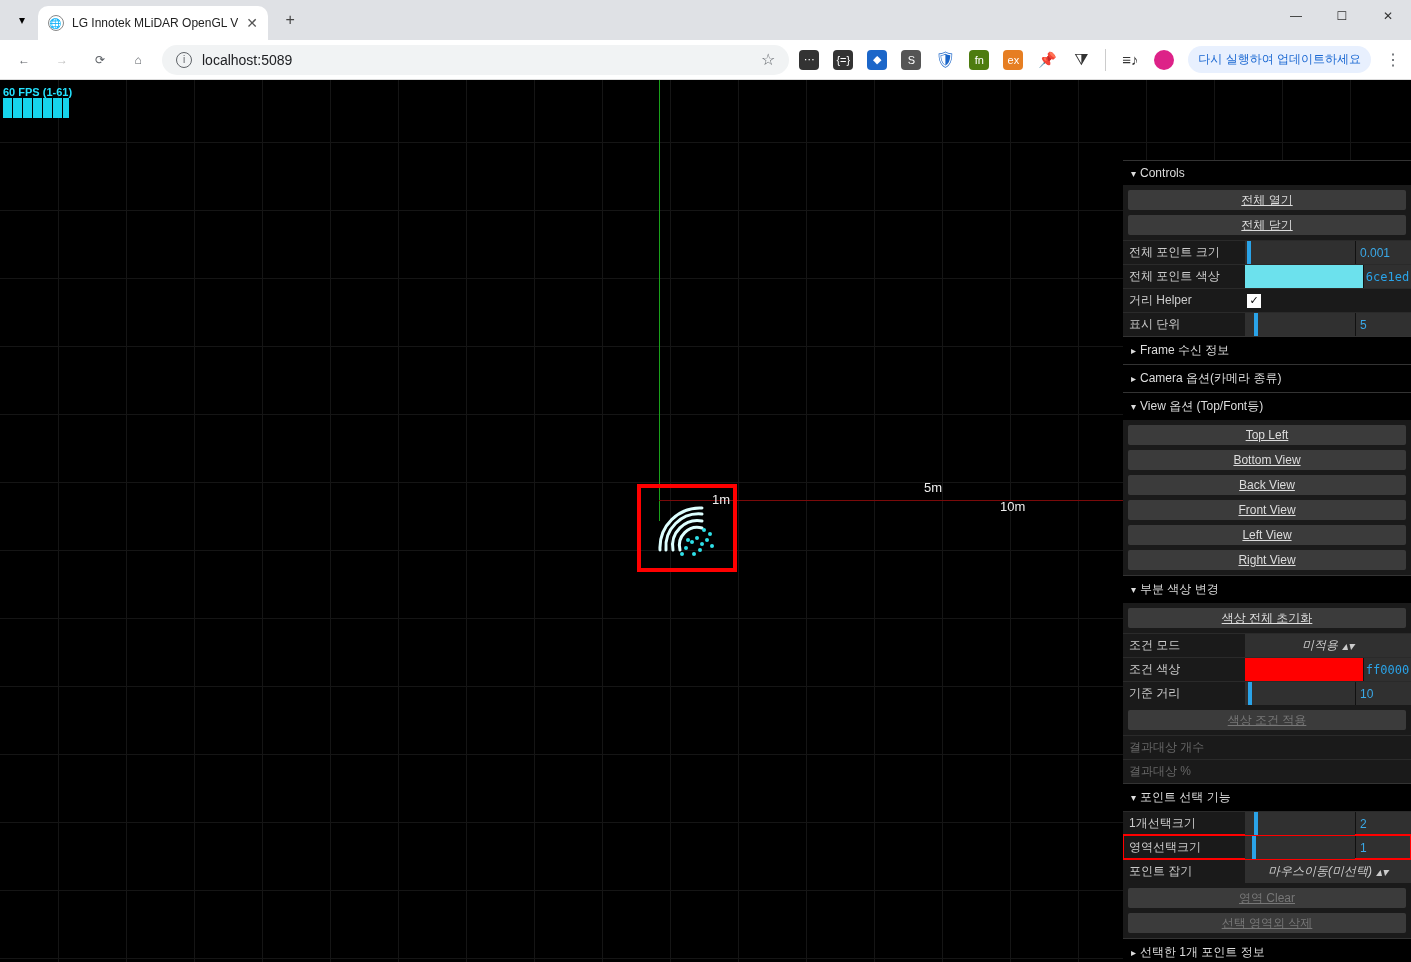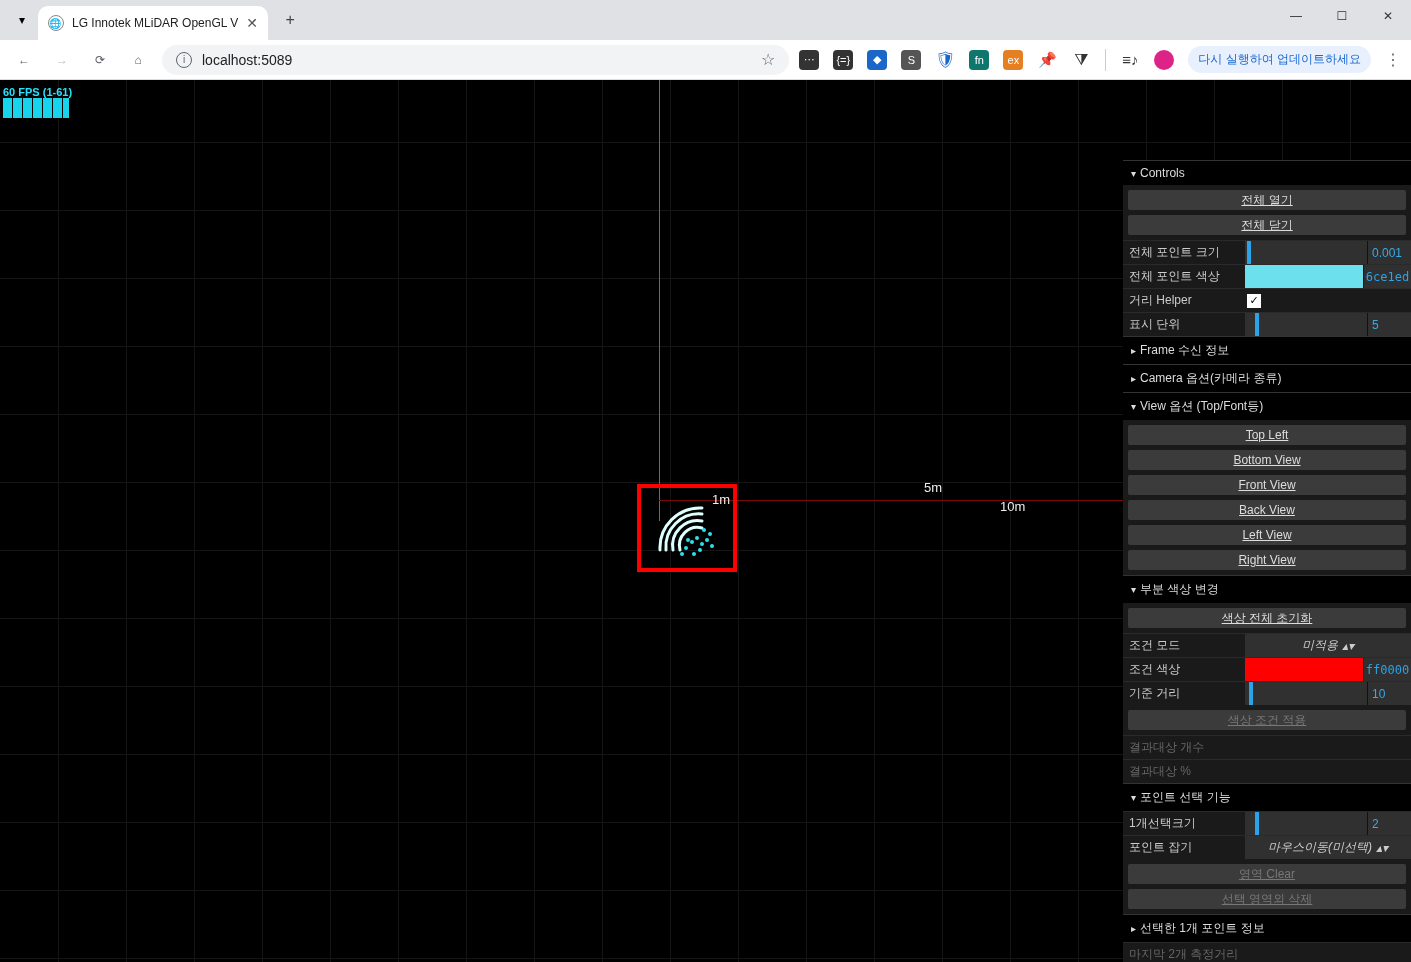--- a/index.html
+++ b/index.html
@@ -46,21 +46,21 @@
 
 
 .panel { position: absolute; right: 0; top: 80px; width: 288px; bottom: 0; background: #1a1a1a; color: #ddd; font-size: 12px; overflow-y: auto; }
 .panel::-webkit-scrollbar { width: 10px; }
 .sec-hdr { background: #000; padding: 5px 8px; border-top: 1px solid #333; display: flex; align-items: center; gap: 4px; cursor: pointer; }
 .sec-hdr .caret { font-size: 10px; }
 .row { display: flex; align-items: center; height: 24px; padding: 0 0 0 4px; border-top: 1px solid #2a2a2a; }
 .row .lbl { width: 118px; color: #ccc; padding-left: 2px; }
 .row.dim .lbl, .row.dim .val { color: #666; }
 .row .ctl { flex: 1; display: flex; align-items: center; height: 100%; }
-.row .valbox { width: 44px; background: #303030; color: #3aa9e8; height: 100%; display: flex; align-items: center; padding-left: 4px; border-left: 1px solid #111; }
+.row .valbox { width: 56px; background: #303030; color: #3aa9e8; height: 100%; display: flex; align-items: center; padding-left: 4px; border-left: 1px solid #111; }
 .wide-btn { background: #3b3b3b; margin: 5px; height: 20px; border-radius: 2px; display: flex; align-items: center; justify-content: center; color: #ddd; cursor: pointer; text-decoration: underline; }
 .wide-btn.dim { color: #777; }
 .slider { flex: 1; height: 100%; background: #303030; position: relative; }
 .slider .thumb { position: absolute; top: 0; bottom: 0; width: 4px; background: #2aa3e8; }
 .swatch { flex: 1; height: 100%; }
 .checkbox { width: 14px; height: 14px; background: #fff; margin-left: 2px; display:flex; align-items:center; justify-content:center; color:#000; font-size:11px; }
 .select-ctl { flex:1; background:#303030; height:100%; display:flex; align-items:center; justify-content:center; color:#ccc; gap:4px;font-style:italic; }
 .hexcell { width:48px; background:#303030; color:#2aa3e8; height:100%; display:flex; align-items:center; justify-content:center; border-left:1px solid #111; font-family: monospace; }
 .red-outline { outline: 2px solid #ff0000; outline-offset: -1px; }
 </style>
@@ -91,21 +91,21 @@
     <div class="info">i</div>
     <div class="url">localhost:5089</div>
     <div class="star">☆</div>
   </div>
   <div class="ext-row">
     <div class="ext" style="background:#333">⋯</div>
     <div class="ext" style="background:#333">{=}</div>
     <div class="ext" style="background:#1b66c9">◆</div>
     <div class="ext" style="background:#555">S</div>
     <div class="ext" style="color:#1b66c9;background:transparent;font-size:16px">🛡</div>
-    <div class="ext" style="background:#0f766e">fn</div>
+    <div class="ext" style="background:#4d7c0f">fn</div>
     <div class="ext" style="background:#e67e22">ex</div>
     <div class="ext" style="background:transparent;color:#333;font-size:15px">📌</div>
     <div class="ext" style="background:transparent;color:#333;font-size:16px">⧩</div>
     <div style="width:1px;height:22px;background:#ccc"></div>
     <div class="ext" style="background:transparent;color:#333;font-size:15px">≡♪</div>
     <div class="ext" style="background:#d28;border-radius:50%"></div>
     <div class="update-pill">다시 실행하여 업데이트하세요</div>
     <div class="kebab">⋮</div>
   </div>
 </div>
@@ -193,22 +193,22 @@
     <div class="sec-hdr">
         <span class="caret">▸</span>
         <span>Camera 옵션(카메라 종류)</span>
       </div>
     <div class="sec-hdr">
         <span class="caret">▾</span>
         <span>View 옵션 (Top/Font등)</span>
       </div>
     <div class="wide-btn">Top Left</div>
     <div class="wide-btn">Bottom View</div>
+    <div class="wide-btn">Back View</div>
     <div class="wide-btn">Front View</div>
-    <div class="wide-btn">Back View</div>
     <div class="wide-btn">Left View</div>
     <div class="wide-btn">Right View</div>
 
     <div class="sec-hdr">
         <span class="caret">▾</span>
         <span>부분 색상 변경</span>
       </div>
     <div class="wide-btn">색상 전체 초기화</div>
     <div class="row">
       <div class="lbl">조건 모드</div>
@@ -251,20 +251,29 @@
       </div>
     <div class="row">
       <div class="lbl">1개선택크기</div>
       <div class="ctl">
           <div class="slider">
             <div class="thumb" style="left:8%"></div>
           </div>
           <div class="valbox">2</div>
         </div>
     </div>
+    <div class="row red-outline">
+      <div class="lbl">영역선택크기</div>
+      <div class="ctl">
+          <div class="slider">
+            <div class="thumb" style="left:6%"></div>
+          </div>
+          <div class="valbox">1</div>
+        </div>
+    </div>
     <div class="row">
       <div class="lbl">포인트 잡기</div>
       <div class="ctl">
           <div class="select-ctl">
             <span>마우스이동(미선택)</span>
             <span>▴▾</span>
           </div>
         </div>
     </div>
     <div class="wide-btn dim">영역 Clear</div>

